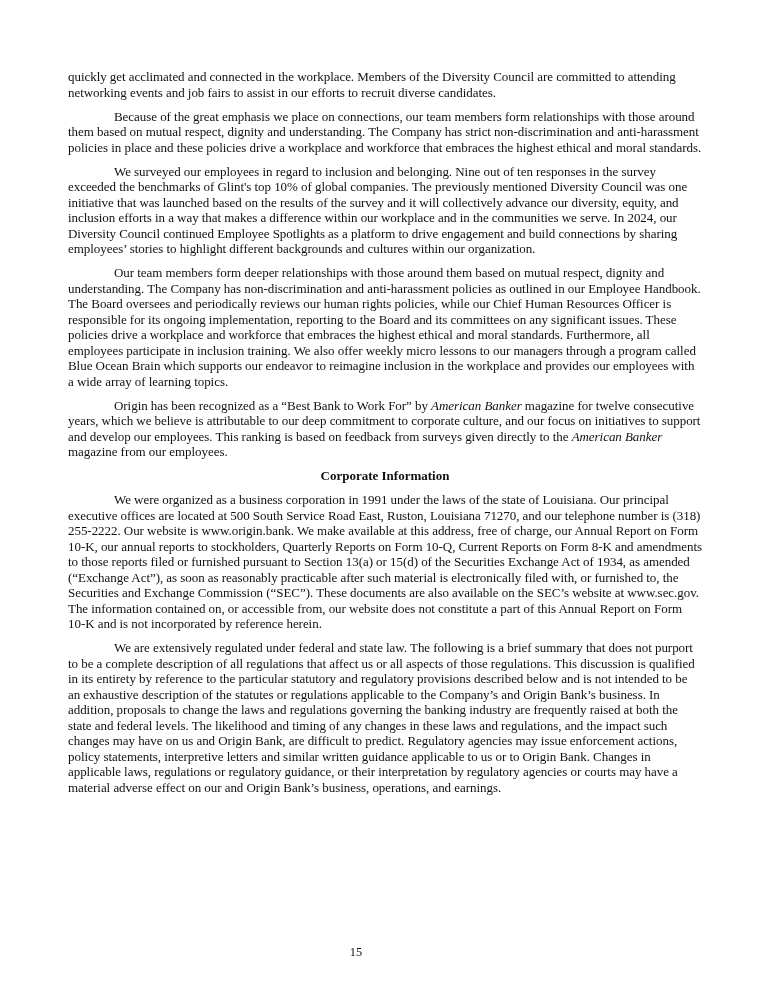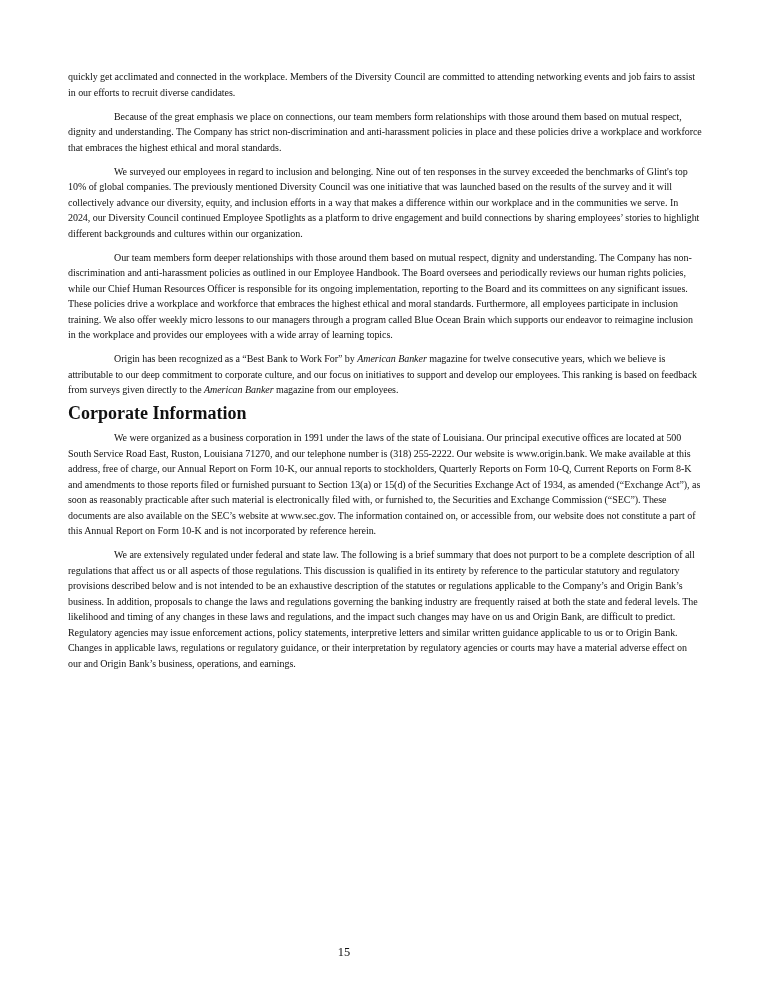--- a/index.html
+++ b/index.html
@@ -16,44 +16,46 @@
       color: #111111;
     }
     .page {
       position: absolute;
       left: 68px;
       top: 69px;
       width: 634px;
     }
     p {
       margin: 0 0 8.5px 0;
-      font-size: 10px;
+      font-size: 13px;
       line-height: 15.5px;
       text-align: left;
       letter-spacing: -0.05px;
     }
     p.indent {
       text-indent: 46px;
     }
     h2 {
       margin: 0 0 8.5px 0;
-      font-size: 18px;
+      font-size: 13px;
       line-height: 15.5px;
       font-weight: bold;
+      text-align: center;
     }
     em {
     }
     .page-number {
       position: absolute;
       top: 945px;
       left: 0;
       width: 688px;
       text-align: center;
       font-size: 12.4px;
       line-height: 15px;
+      padding-left: 12px;
     }
   </style>
 </head>
 <body>
 
 <div class="page">
   <p>quickly get acclimated and connected in the workplace. Members of the Diversity Council are committed to attending networking events and job fairs to assist in our efforts to recruit diverse candidates.</p>
 
   <p class="indent">Because of the great emphasis we place on connections, our team members form relationships with those around them based on mutual respect, dignity and understanding. The Company has strict non-discrimination and anti-harassment policies in place and these policies drive a workplace and workforce that embraces the highest ethical and moral standards.</p>
 

